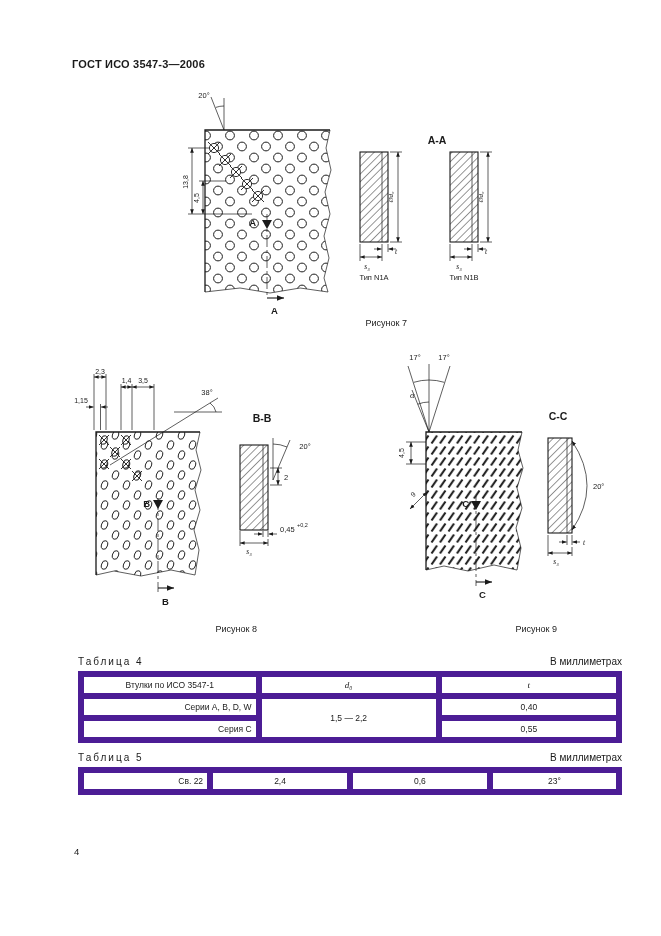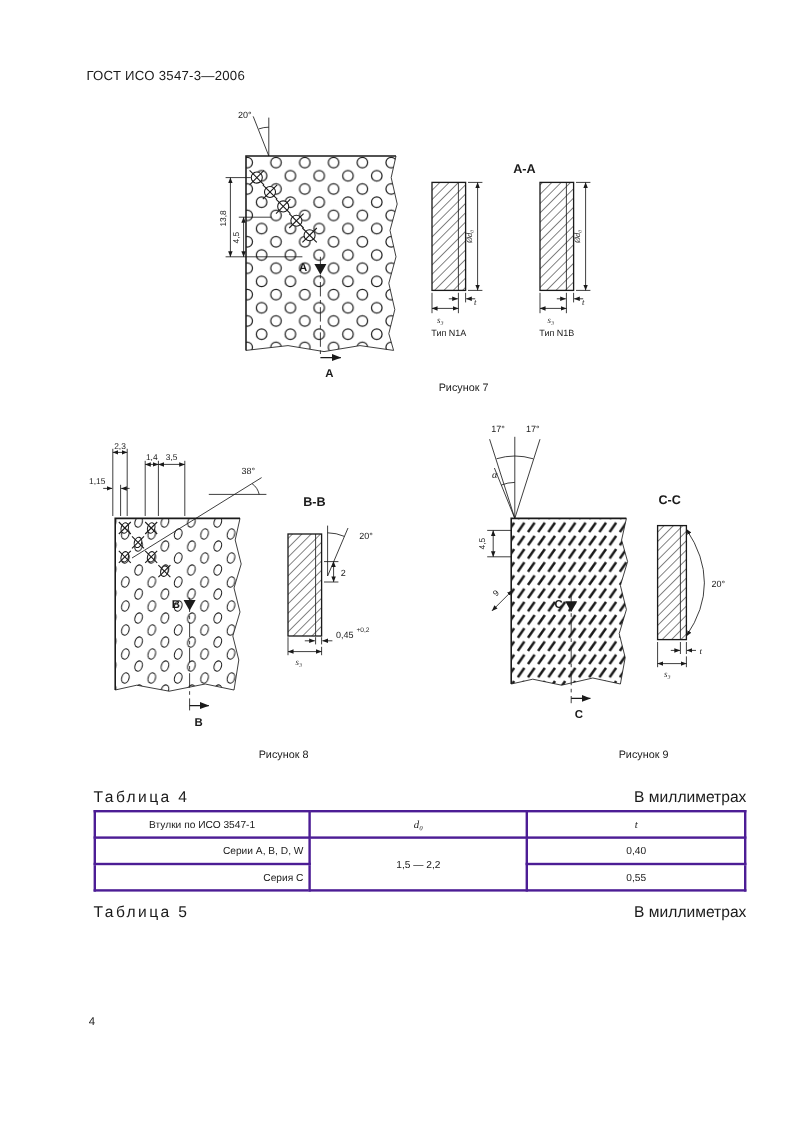--- a/index.html
+++ b/index.html
@@ -1,26 +1,26 @@
 <!DOCTYPE html>
 <html><head>
 <meta charset="utf-8">
 <style>
   *{margin:0;padding:0;box-sizing:border-box}
   html,body{background:#fff}
   body{width:661px;height:936px;position:relative;font-family:"Liberation Sans",sans-serif;color:#1a1a1a;overflow:hidden}
   .abs{position:absolute}
-  .doc-header{font-weight:normal;font-size:11px;letter-spacing:.2px}
+  .doc-header{font-weight:bold;font-size:11px;letter-spacing:.2px}
   .caption{font-size:9px;text-align:right;width:120px}
   .pagenum{font-size:9.5px}
   .tbl-block{position:absolute;left:78px;width:544px}
-  .tbl-head{display:flex;justify-content:space-between;font-size:13px;margin-bottom:4px;align-items:flex-start}
+  .tbl-head{display:flex;justify-content:space-between;font-size:10px;margin-bottom:4px;align-items:flex-start}
   .tbl-title{letter-spacing:2px}
   table{border-collapse:collapse;width:100%;font-size:8.5px;border:1.4px solid #2b2b2b}
-  td,th{border:2px solid #4c1d95;text-align:center;height:22px;padding:2px 4px;font-weight:normal;vertical-align:middle}
+  td,th{border:6px solid #4c1d95;text-align:center;height:22px;padding:2px 4px;font-weight:normal;vertical-align:middle}
   .cell-left{text-align:right;padding-left:8px}
   .var{font-style:italic;font-family:"Liberation Serif",serif;font-size:9px}
   svg text{font-family:"Liberation Sans",sans-serif;fill:#1a1a1a;stroke:none}
   svg text.iv{font-style:italic;font-family:"Liberation Serif",serif}
   svg text.b{font-weight:bold}
 </style>
 </head>
 <body>
 
 <svg width="0" height="0" style="position:absolute" aria-hidden="true">
@@ -306,17 +306,23 @@
     <span>В миллиметрах</span>
   </div>
   <table>
     <colgroup>
         <col style="width:24%">
         <col style="width:26%">
         <col style="width:26%">
         <col style="width:24%">
       </colgroup>
     <tbody>
+      <tr>
+        <td class="cell-left">Св. 22</td>
+        <td>2,4</td>
+        <td>0,6</td>
+        <td>23°</td>
+      </tr>
     </tbody>
   </table>
 </div>
 
 <div class="abs pagenum" style="left:74px;top:846px">4</div>
 
 </body></html>

